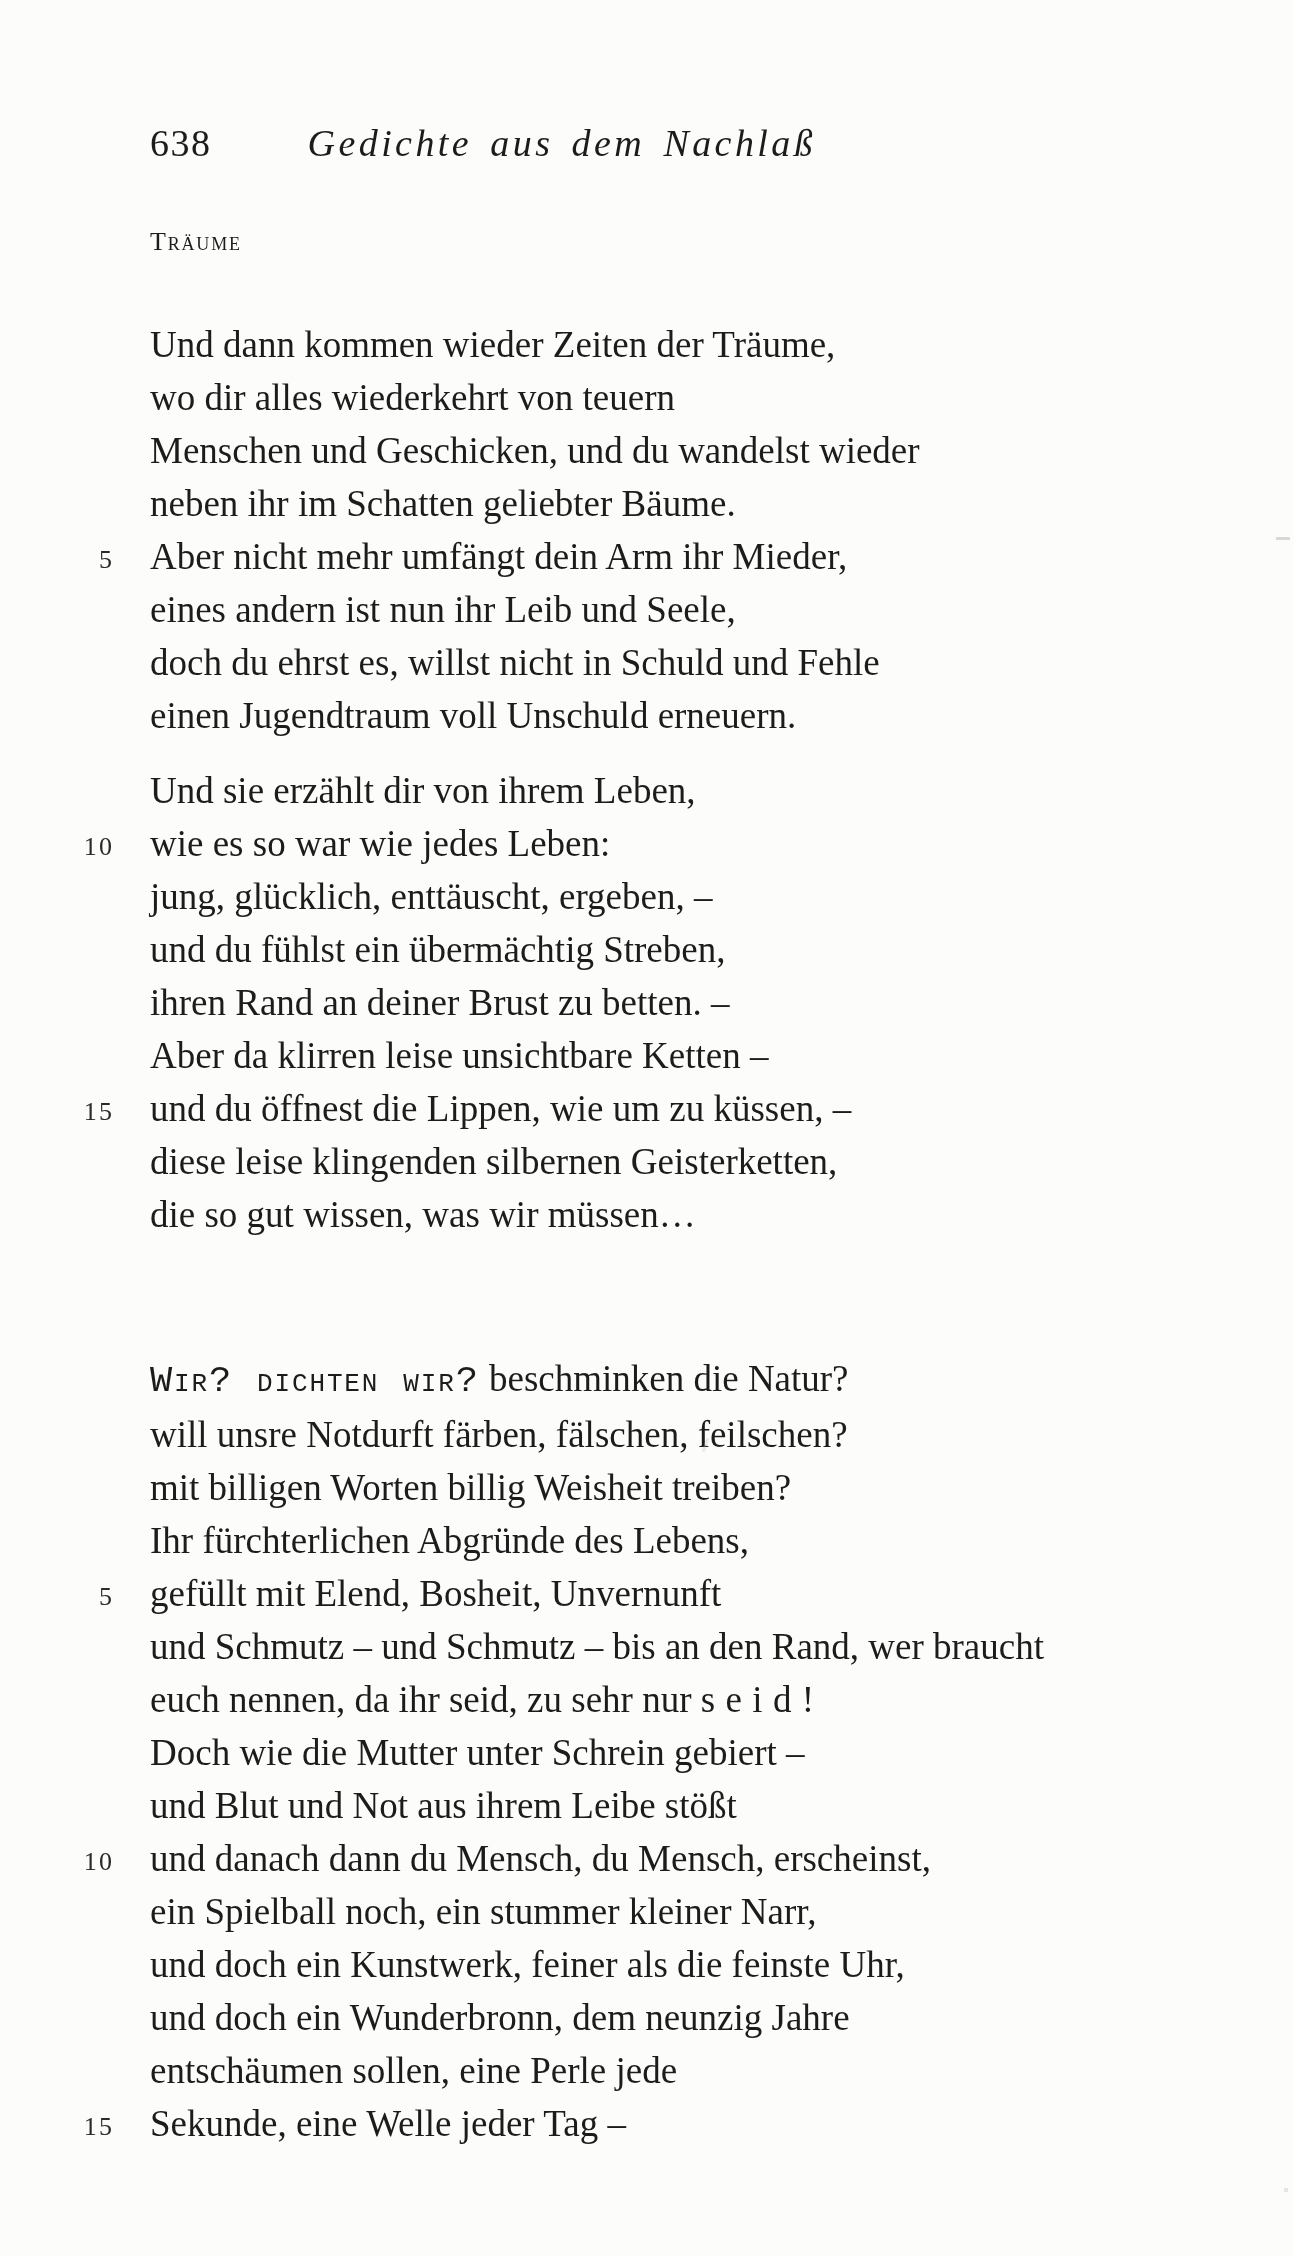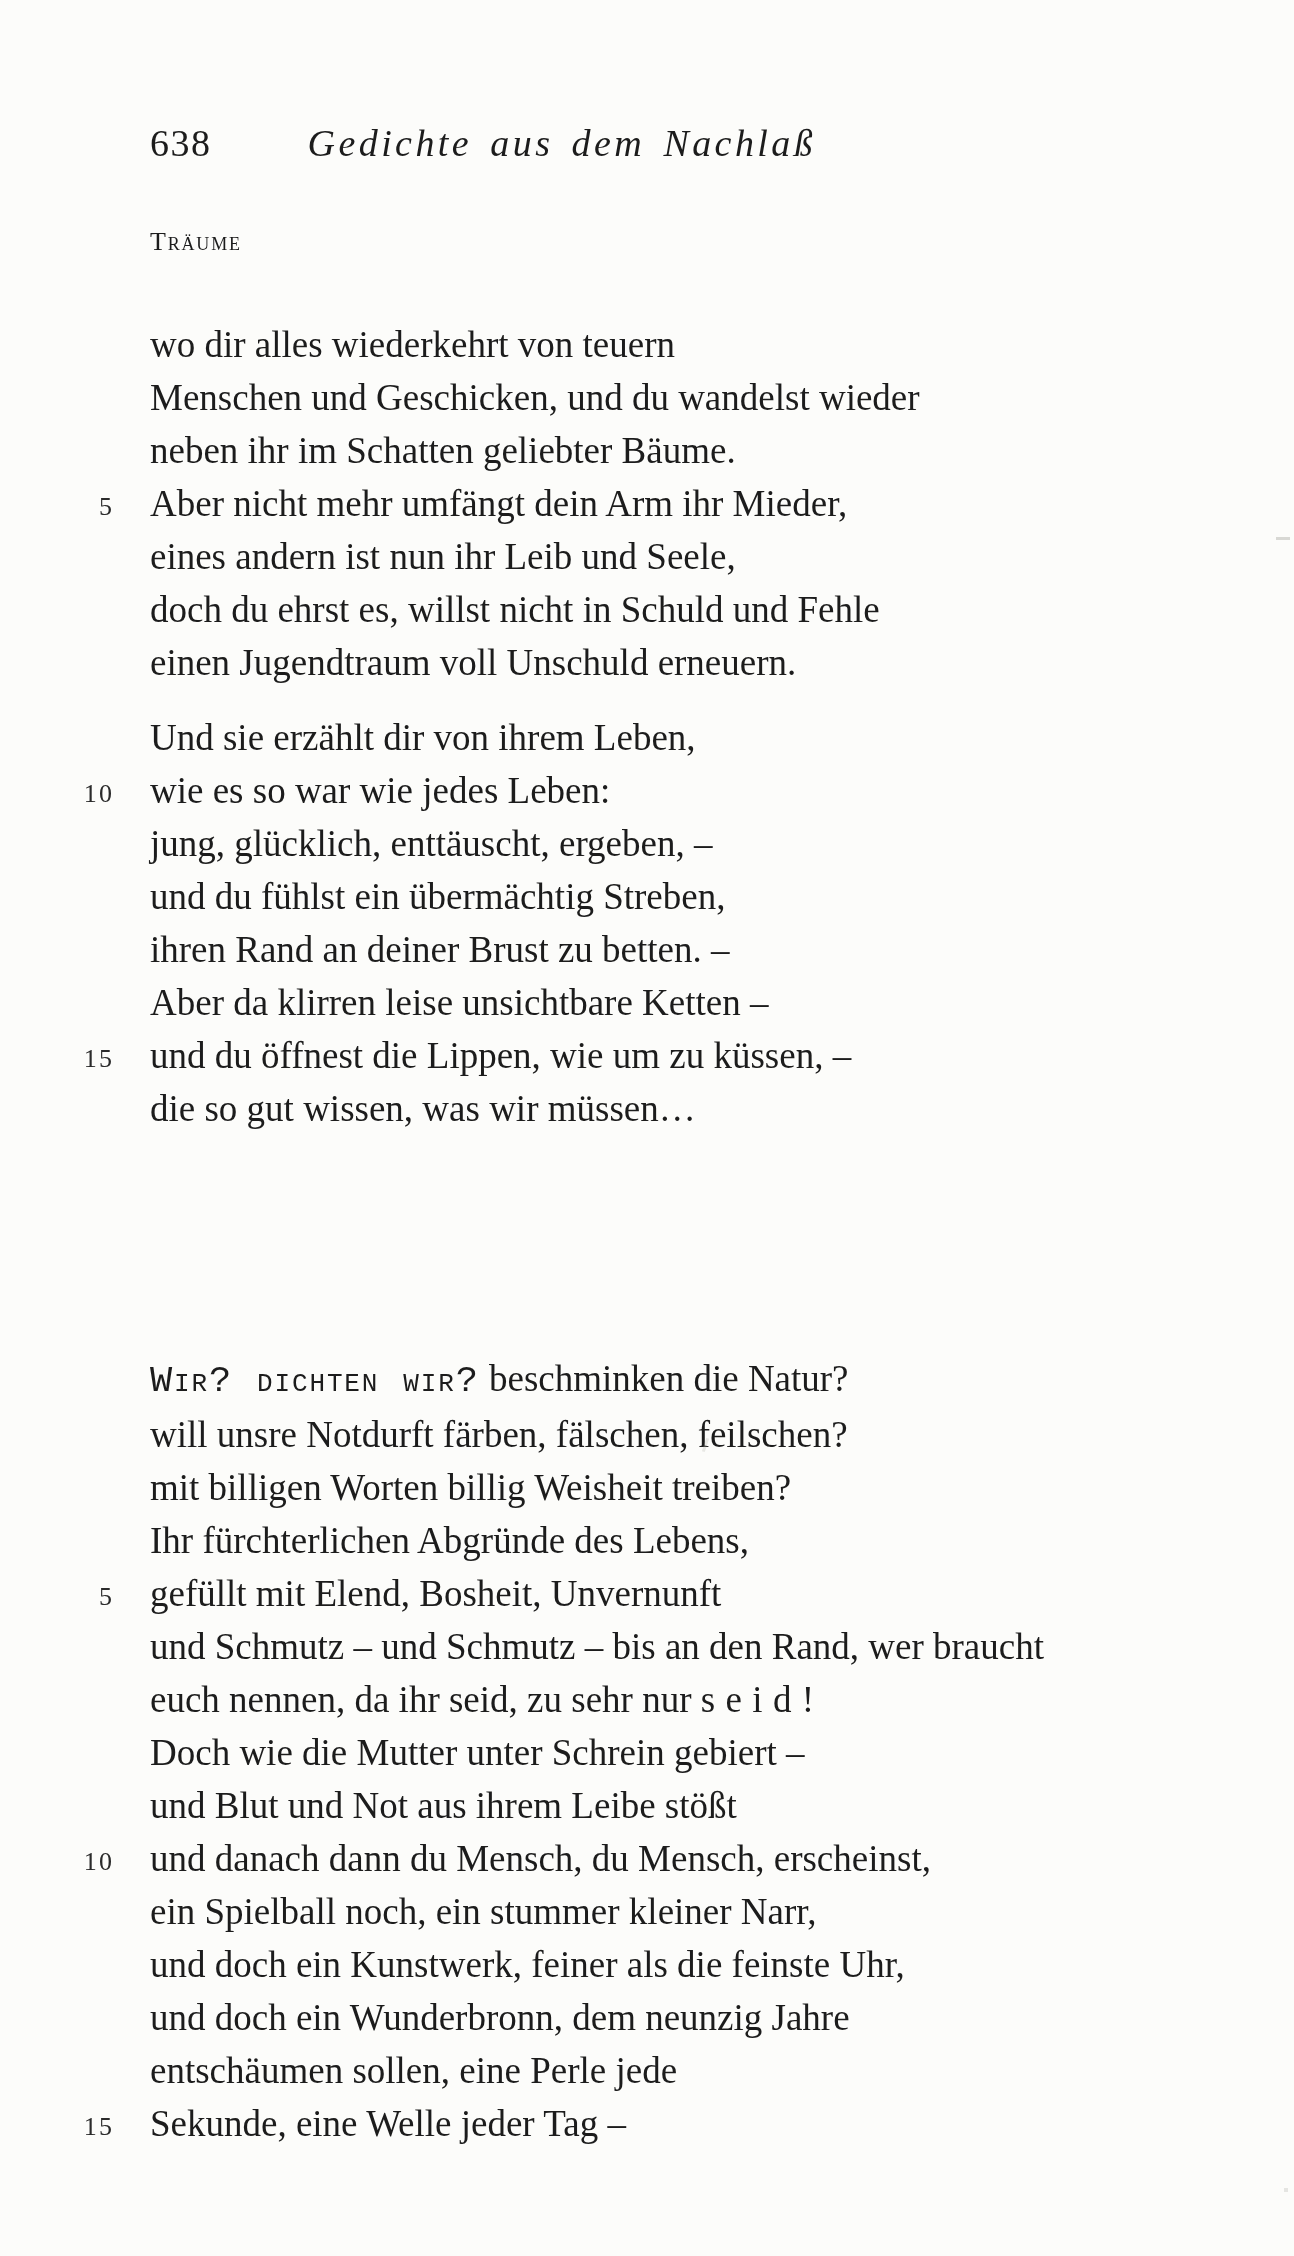--- a/index.html
+++ b/index.html
@@ -101,36 +101,38 @@
 <div class="page" style="background: rgb(252, 252, 250); color: rgb(28, 28, 28);">
 
   <header class="page-header">
     <span class="page-num">638</span><span class="running-title">Gedichte aus dem Nachlaß</span>
   </header>
 
   <main>
       <section class="poem poem-traeume">
         <h2 class="poem-title">Träume</h2>
         <div class="stanza">
+          <div class="poem-line"><span class="line-text">Und dann kommen wieder Zeiten der Träume,</span></div>
           <div class="poem-line"><span class="line-text">wo dir alles wiederkehrt von teuern</span></div>
           <div class="poem-line"><span class="line-text">Menschen und Geschicken, und du wandelst wieder</span></div>
           <div class="poem-line"><span class="line-text">neben ihr im Schatten geliebter Bäume.</span></div>
           <div class="poem-line"><span class="line-num">5</span><span class="line-text">Aber nicht mehr umfängt dein Arm ihr Mieder,</span></div>
           <div class="poem-line"><span class="line-text">eines andern ist nun ihr Leib und Seele,</span></div>
           <div class="poem-line"><span class="line-text">doch du ehrst es, willst nicht in Schuld und Fehle</span></div>
           <div class="poem-line"><span class="line-text">einen Jugendtraum voll Unschuld erneuern.</span></div>
         </div>
         <div class="stanza">
           <div class="poem-line"><span class="line-text">Und sie erzählt dir von ihrem Leben,</span></div>
           <div class="poem-line"><span class="line-num">10</span><span class="line-text">wie es so war wie jedes Leben:</span></div>
           <div class="poem-line"><span class="line-text">jung, glücklich, enttäuscht, ergeben, –</span></div>
           <div class="poem-line"><span class="line-text">und du fühlst ein übermächtig Streben,</span></div>
           <div class="poem-line"><span class="line-text">ihren Rand an deiner Brust zu betten. –</span></div>
           <div class="poem-line"><span class="line-text">Aber da klirren leise unsichtbare Ketten –</span></div>
           <div class="poem-line"><span class="line-num">15</span><span class="line-text">und du öffnest die Lippen, wie um zu küssen, –</span></div>
+          <div class="poem-line"><span class="line-text">diese leise klingenden silbernen Geisterketten,</span></div>
           <div class="poem-line"><span class="line-text">die so gut wissen, was wir müssen…</span></div>
         </div>
       </section>
       <section class="poem poem-wir-dichten-wir">
         <div class="stanza">
           <div class="poem-line"><span class="line-text"><span class="seg-smallcaps">Wir? dichten wir?</span><span class="seg-normal"> beschminken die Natur?</span></span></div>
           <div class="poem-line"><span class="line-text">will unsre Notdurft färben, fälschen, feilschen?</span></div>
           <div class="poem-line"><span class="line-text">mit billigen Worten billig Weisheit treiben?</span></div>
           <div class="poem-line"><span class="line-text">Ihr fürchterlichen Abgründe des Lebens,</span></div>
           <div class="poem-line"><span class="line-num">5</span><span class="line-text">gefüllt mit Elend, Bosheit, Unvernunft</span></div>

